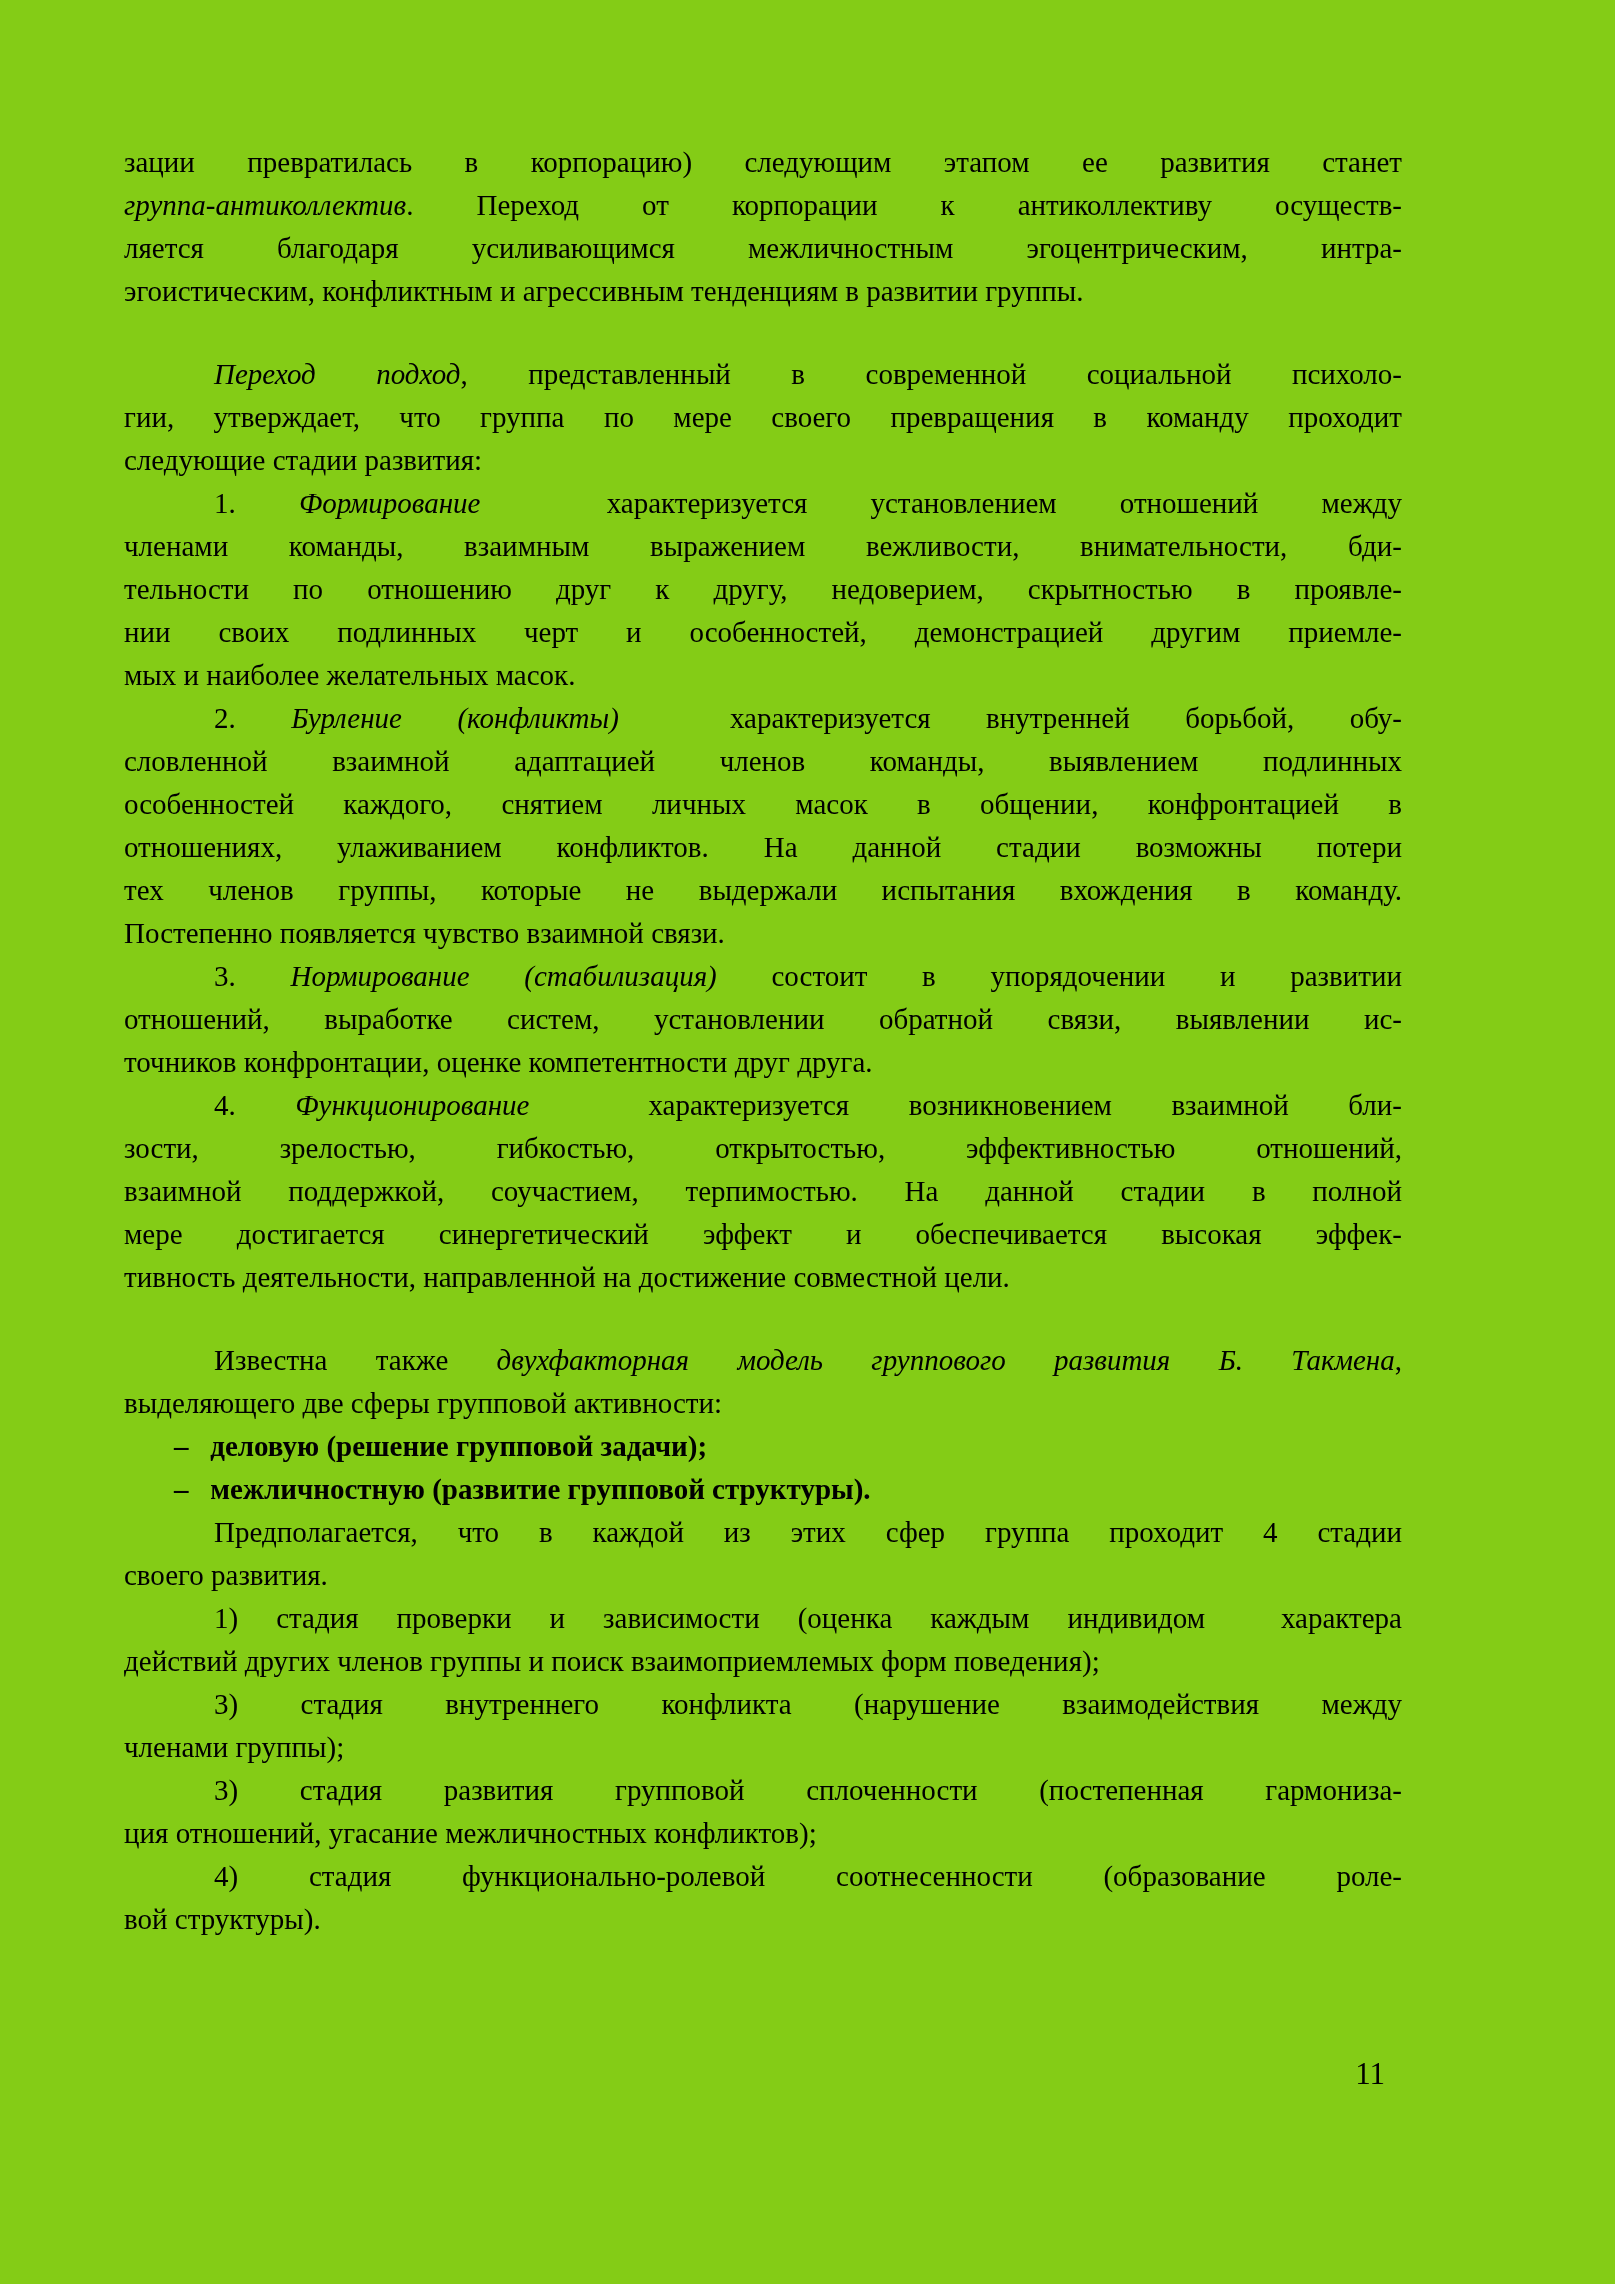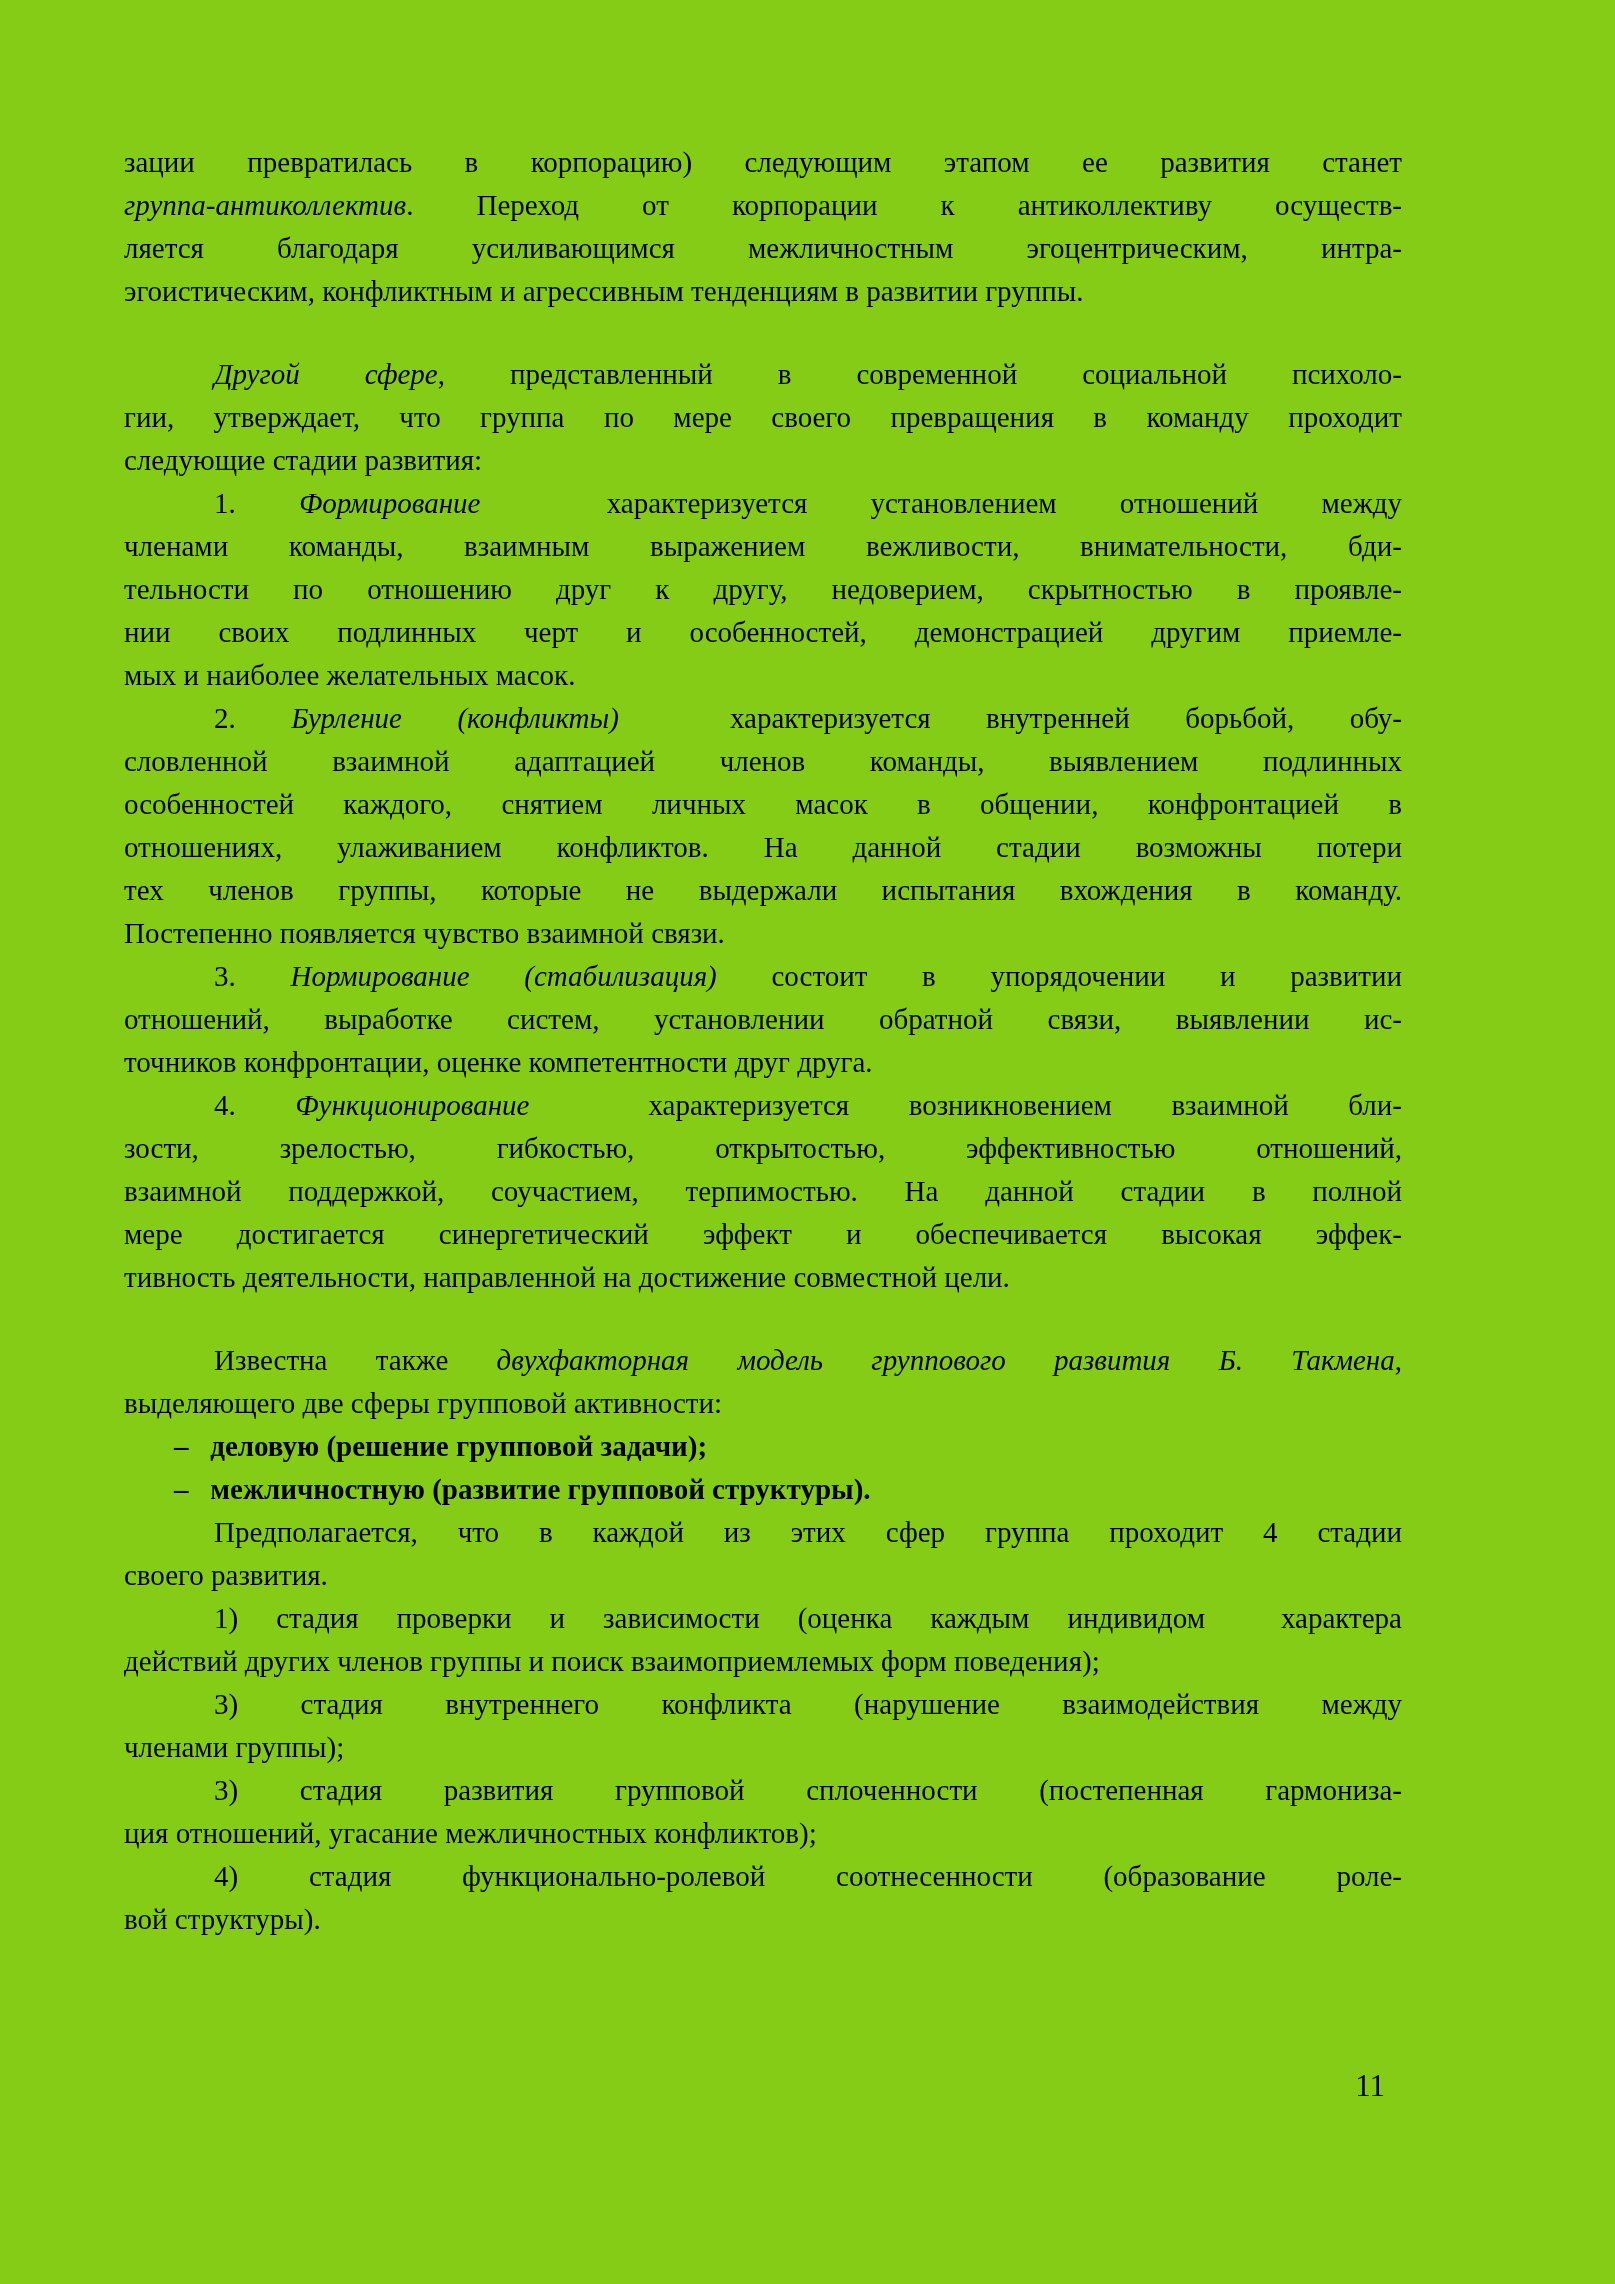--- a/index.html
+++ b/index.html
@@ -36,36 +36,35 @@
   .line.j::after { content: ""; display: inline-block; width: 100%; }
   .line.ind { padding-left: 90px; }
   .line.bul { padding-left: 50px; font-weight: bold; }
   i { }
   .page-number {
     position: absolute;
     top: 2057px;
     right: 231px;
     font-size: 31px;
     line-height: 33px;
-    margin-top: 12px;
   }
 </style>
 </head>
 <body>
 
 <div class="page">
   <div class="content">
       <div class="para">
         <div class="line j"><span>зации превратилась в корпорацию) следующим этапом ее развития станет</span></div>
         <div class="line j"><i>группа-антиколлектив</i><span>. Переход от корпорации к антиколлективу осуществ-</span></div>
         <div class="line j"><span>ляется благодаря усиливающимся межличностным эгоцентрическим, интра-</span></div>
         <div class="line"><span>эгоистическим, конфликтным и агрессивным тенденциям в развитии группы.</span></div>
       </div>
       <div class="para spaced">
-        <div class="line j ind"><i>Другой сфере</i><span>, представленный в современной социальной психоло-</span></div>
+        <div class="line j ind"><i>Переход подход</i><span>, представленный в современной социальной психоло-</span></div>
         <div class="line j"><span>гии, утверждает, что группа по мере своего превращения в команду проходит</span></div>
         <div class="line"><span>следующие стадии развития:</span></div>
       </div>
       <div class="para">
         <div class="line j ind"><span>1. </span><i>Формирование</i><span>&nbsp; характеризуется установлением отношений между</span></div>
         <div class="line j"><span>членами команды, взаимным выражением вежливости, внимательности, бди-</span></div>
         <div class="line j"><span>тельности по отношению друг к другу, недоверием, скрытностью в проявле-</span></div>
         <div class="line j"><span>нии своих подлинных черт и особенностей, демонстрацией другим приемле-</span></div>
         <div class="line"><span>мых и наиболее желательных масок.</span></div>
       </div>

